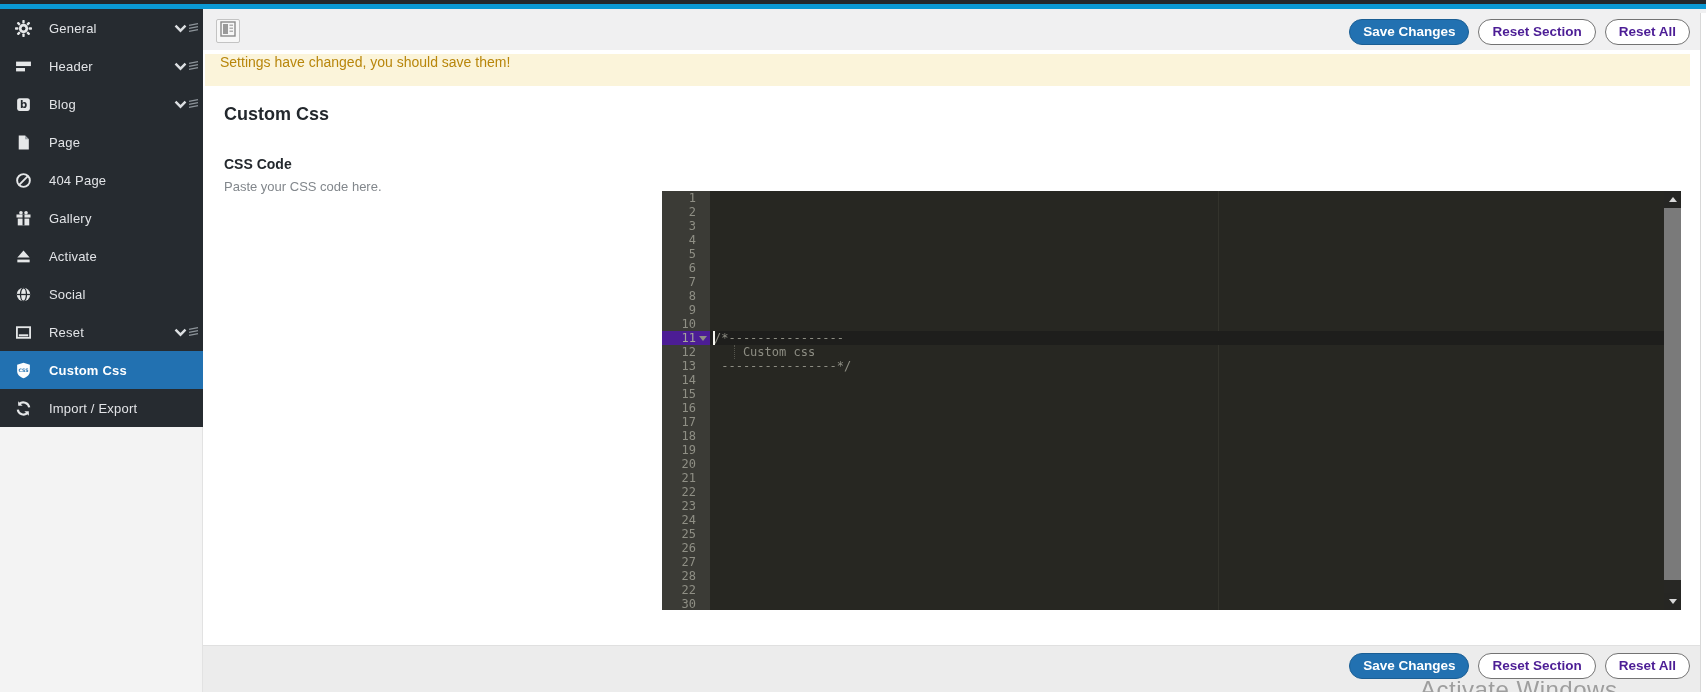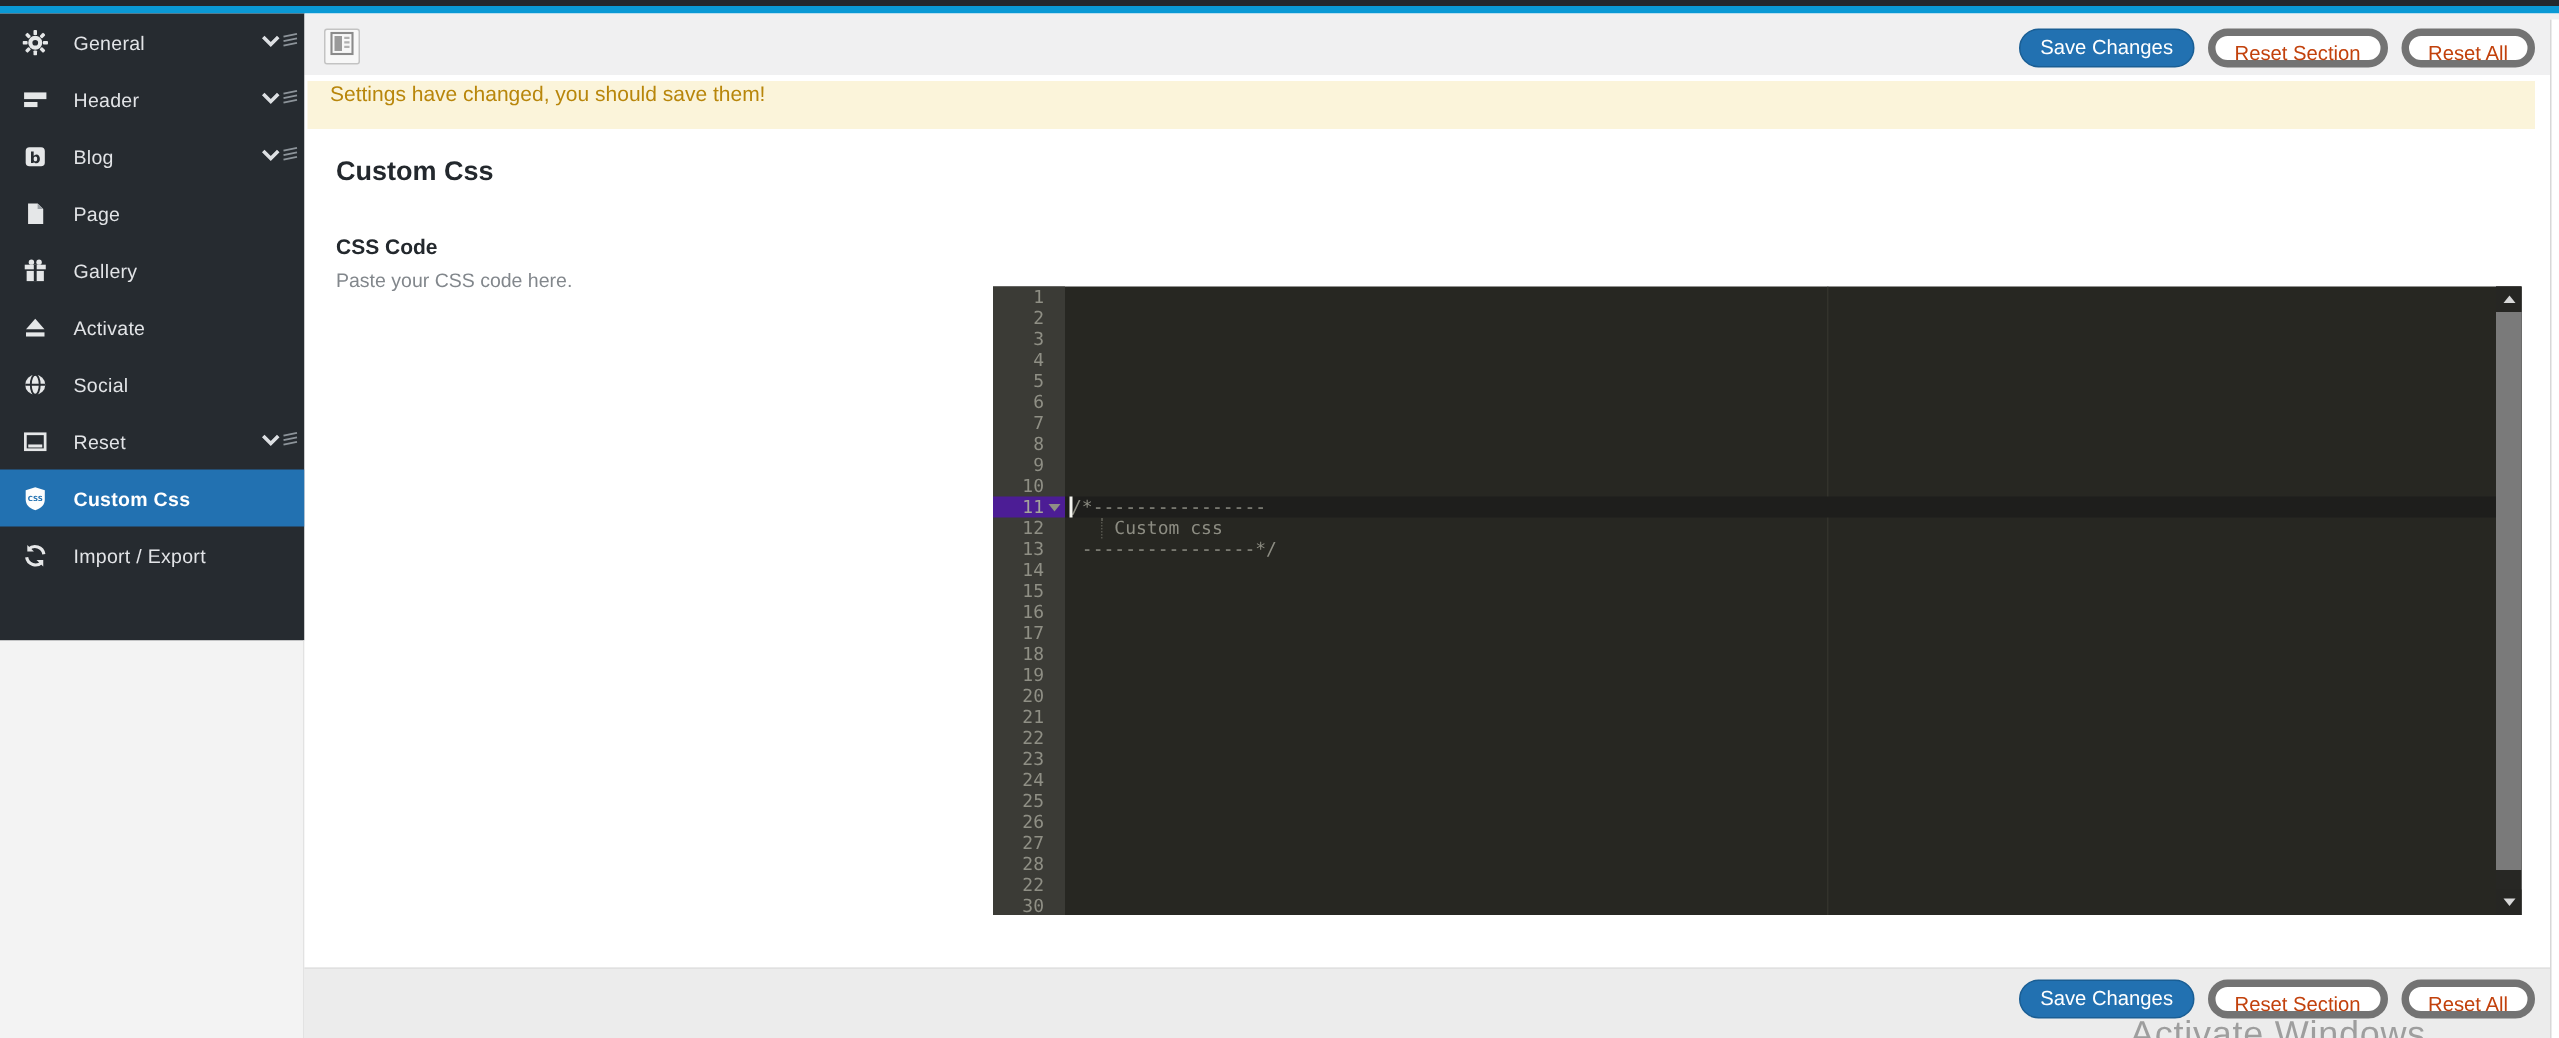--- a/index.html
+++ b/index.html
@@ -19,23 +19,23 @@
   .side-item .lbl { margin-left:17px; font-size:13px; color:#e2e4e7; letter-spacing:.2px; }
   .side-item.active { background:#2271b1; }
   .side-item.active .lbl { color:#fff; font-weight:bold; }
   .side-item .expand { position:absolute; right:4px; top:0; height:38px; display:flex; align-items:center; gap:1px; }
 
   
   .topbar { position:absolute; left:203px; top:9px; width:1503px; height:41px; background:#f0f0f1; }
   .panel-btn { position:absolute; left:13px; top:10px; width:24px; height:24px; background:#f7f7f7; border:1px solid #c3c3c3; border-radius:2px; display:flex; align-items:center; justify-content:center; cursor:pointer; }
   .btn-row { position:absolute; right:16px; display:flex; gap:9px; }
   .btn-row.top { top:10px; }
-  .btn { height:26px; line-height:24px; padding:0 13px; font-size:13.5px; border-radius:13px; cursor:pointer; font-family:"Liberation Sans", sans-serif; }
+  .btn { height:26px; line-height:24px; padding:0 13px; font-size:13.5px; border-radius:13px; cursor:pointer; font-family:"Liberation Sans", sans-serif;font-weight:bold; }
   .btn.primary { background:#2271b1; border:1px solid #1a5e94; color:#fff; }
-  .btn.secondary { background:#fff; border:5px solid #737373; color:#c2410c; }
+  .btn.secondary { background:#fff; border:1px solid #737373; color:#4c1d95; }
 
   
   .notice { position:absolute; left:205px; top:54px; width:1485px; height:32px; background:#fbf4da; display:flex; padding-left:15px; font-size:14px; color:#b8860b; }
 
   
   .content-bg { position:absolute; left:203px; top:50px; width:1497px; height:595px; background:#fff; }
   .page-title { position:absolute; left:224px; top:104px; font-size:18px; font-weight:bold; color:#23282d; }
   .field-label { position:absolute; left:224px; top:156px; font-size:14px; font-weight:bold; color:#23282d; }
   .field-desc { position:absolute; left:224px; top:179px; font-size:13px; color:#82878c; }
 
@@ -154,20 +154,29 @@
         </span>
       </div>
       <div class="side-item">
         <span class="ico">
           <svg width="17" height="17" viewBox="0 0 16 16">
             <path fill="#e5e7e8" d="M3.5 1.5h6l3.5 3.5v9.5h-9.5z"></path>
             <path fill="#9aa0a5" d="M9.5 1.5l3.5 3.5h-3.5z"></path>
           </svg>
         </span>
         <span class="lbl">Page</span>
+      </div>
+      <div class="side-item">
+        <span class="ico">
+          <svg width="17" height="17" viewBox="0 0 16 16">
+            <circle cx="8" cy="8" r="6" fill="none" stroke="#e5e7e8" stroke-width="1.8"></circle>
+            <line x1="3.9" y1="12.1" x2="12.1" y2="3.9" stroke="#e5e7e8" stroke-width="1.8"></line>
+          </svg>
+        </span>
+        <span class="lbl">404 Page</span>
       </div>
       <div class="side-item">
         <span class="ico">
           <svg width="17" height="17" viewBox="0 0 16 16">
             <g fill="#e5e7e8">
               <circle cx="5.6" cy="2.6" r="1.7"></circle>
               <circle cx="10.4" cy="2.6" r="1.7"></circle>
               <rect x="1.4" y="4.2" width="13.2" height="2.9"></rect>
               <rect x="2.6" y="8.1" width="10.8" height="6.4"></rect>
             </g>

